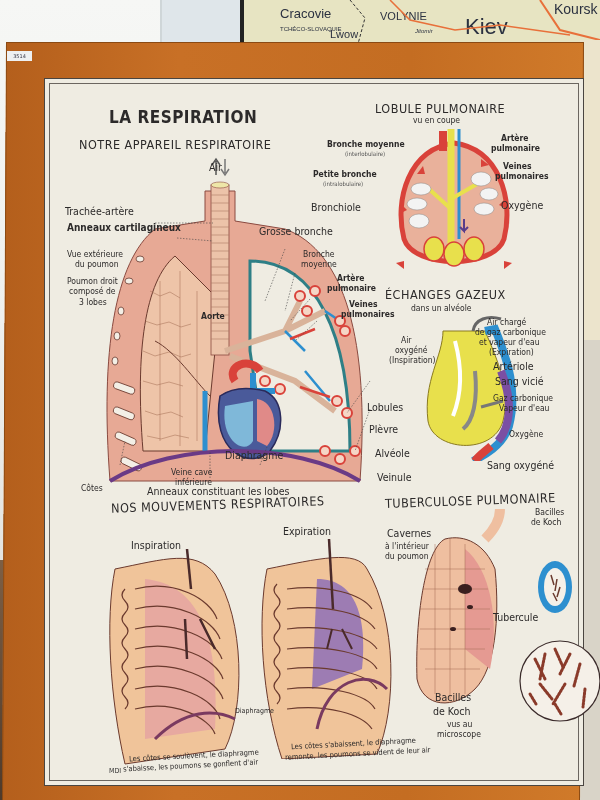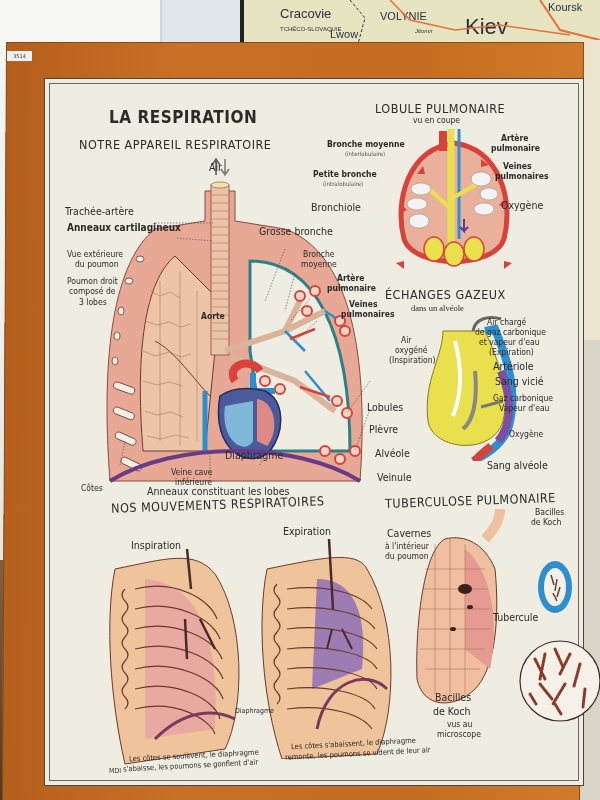--- a/index.html
+++ b/index.html
@@ -24,21 +24,21 @@
 </style>
 </head>
 <body>
 
 <div class="bg-window"></div>
 <div class="bg-window-frame"></div>
 <div class="bg-map">
   <span class="m" style="left:40px;top:6px;font-size:13px;">Cracovie</span>
   <span class="m" style="left:140px;top:10px;font-size:11px;">VOLYNIE</span>
   <span class="m" style="left:225px;top:14px;font-size:22px;">Kiev</span>
-  <span class="m" style="left:272px;top:1px;font-size:11px;margin-left:36px;">Koursk</span>
+  <span class="m" style="left:278px;top:1px;font-size:14px;margin-left:36px;">Koursk</span>
   <span class="m" style="left:40px;top:26px;font-size:6px;">TCHÉCO-SLOVAQUIE</span>
   <span class="m" style="left:90px;top:28px;font-size:11px;">Lwow</span>
   <span class="m" style="left:175px;top:28px;font-size:6px;font-style:italic;">Jitomir</span>
   <svg width="360" height="44" style="left:0;top:0;">
     <path d="M150 0 L170 20 L215 30 L260 25 L330 35" stroke="#e8703a" stroke-width="1.5" fill="none"></path>
     <path d="M110 0 L125 18 L118 44" stroke="#333" stroke-width="1" stroke-dasharray="3 2" fill="none"></path>
     <path d="M300 0 L320 30 L360 40" stroke="#e8703a" stroke-width="2" fill="none"></path>
     <rect x="0" y="0" width="4" height="44" fill="#222"></rect>
   </svg>
 </div>
@@ -191,21 +191,21 @@
   <div class="t sm" style="left:268px;top:90px;font-weight:bold;">Petite bronche</div>
   <div class="t xs" style="left:278px;top:101px;">(intralobulaire)</div>
   <div class="t lbl" style="left:266px;top:122px;">Bronchiole</div>
   <div class="t sm" style="left:456px;top:54px;font-weight:bold;">Artère</div>
   <div class="t sm" style="left:446px;top:64px;font-weight:bold;">pulmonaire</div>
   <div class="t sm" style="left:458px;top:82px;font-weight:bold;">Veines</div>
   <div class="t sm" style="left:450px;top:92px;font-weight:bold;">pulmonaires</div>
   <div class="t lbl" style="left:456px;top:120px;">Oxygène</div>
 
   <div class="t sect" style="left:340px;top:208px;">ÉCHANGES GAZEUX</div>
-  <div class="t sm" style="left:366px;top:224px;font-family:Liberation Serif, serif;">dans un alvéole</div>
+  <div class="t sm" style="left:366px;top:224px;">dans un alvéole</div>
   <svg width="110" height="150" style="left:378px;top:232px;">
     <path d="M20 20 C20 45 0 70 5 110 C10 140 70 145 80 110 C88 80 75 50 62 20 Z" fill="#e8e04c" stroke="#8a7a20" stroke-width="1"></path>
     <path d="M62 20 L72 18 C85 50 95 80 86 115 C80 135 60 145 50 150" stroke="#2d8fcf" stroke-width="8" fill="none"></path>
     <path d="M78 60 C90 90 88 115 75 130" stroke="#7b4fa3" stroke-width="8" fill="none"></path>
     <path d="M68 135 C60 142 55 145 52 150" stroke="#d9423a" stroke-width="8" fill="none"></path>
     <path d="M32 30 C40 60 38 85 30 105" stroke="#fff" stroke-width="4" fill="none"></path>
     <path d="M52 60 C55 90 50 110 40 118" stroke="#888" stroke-width="4" fill="none"></path>
     <path d="M50 20 C52 8 65 4 78 8" stroke="#666" stroke-width="3" fill="none"></path>
     <path d="M80 90 L58 96" stroke="#777" stroke-width="3"></path>
   </svg>
@@ -215,21 +215,21 @@
   <div class="t sm" style="left:442px;top:238px;">Air chargé</div>
   <div class="t sm" style="left:430px;top:248px;">de gaz carbonique</div>
   <div class="t sm" style="left:434px;top:258px;">et vapeur d'eau</div>
   <div class="t sm" style="left:444px;top:268px;">(Expiration)</div>
   <div class="t lbl" style="left:448px;top:281px;text-align:right;">Artériole</div>
   <div class="t lbl" style="left:450px;top:296px;">Sang vicié</div>
   <div class="t sm" style="left:448px;top:314px;">Gaz carbonique</div>
   <div class="t sm" style="left:454px;top:324px;">Vapeur d'eau</div>
   <div class="t sm" style="left:464px;top:350px;">Oxygène</div>
   <div class="t lbl" style="left:330px;top:368px;">Alvéole</div>
-  <div class="t lbl" style="left:442px;top:380px;">Sang alvéole</div>
+  <div class="t lbl" style="left:442px;top:380px;">Sang oxygéné</div>
   <div class="t lbl" style="left:332px;top:392px;">Veinule</div>
 
   <div class="t sect" style="left:66px;top:418px;transform:rotate(-2deg);">NOS MOUVEMENTS RESPIRATOIRES</div>
   <div class="t lbl" style="left:86px;top:460px;">Inspiration</div>
   <div class="t lbl" style="left:238px;top:446px;">Expiration</div>
   <svg width="140" height="220" style="left:60px;top:470px;">
     <path d="M10 20 C60 10 90 0 110 25 C140 70 140 160 120 200 L20 215 C5 150 0 70 10 20 Z" fill="#f0c49a" stroke="#6b3a2e"></path>
     <path d="M40 30 C90 35 115 80 110 180 L40 190 Z" fill="#e7a9a0"></path>
     <g stroke="#6b3a2e" stroke-width="1.2" fill="none">
       <path d="M30 40 C70 30 105 50 112 70"></path>

